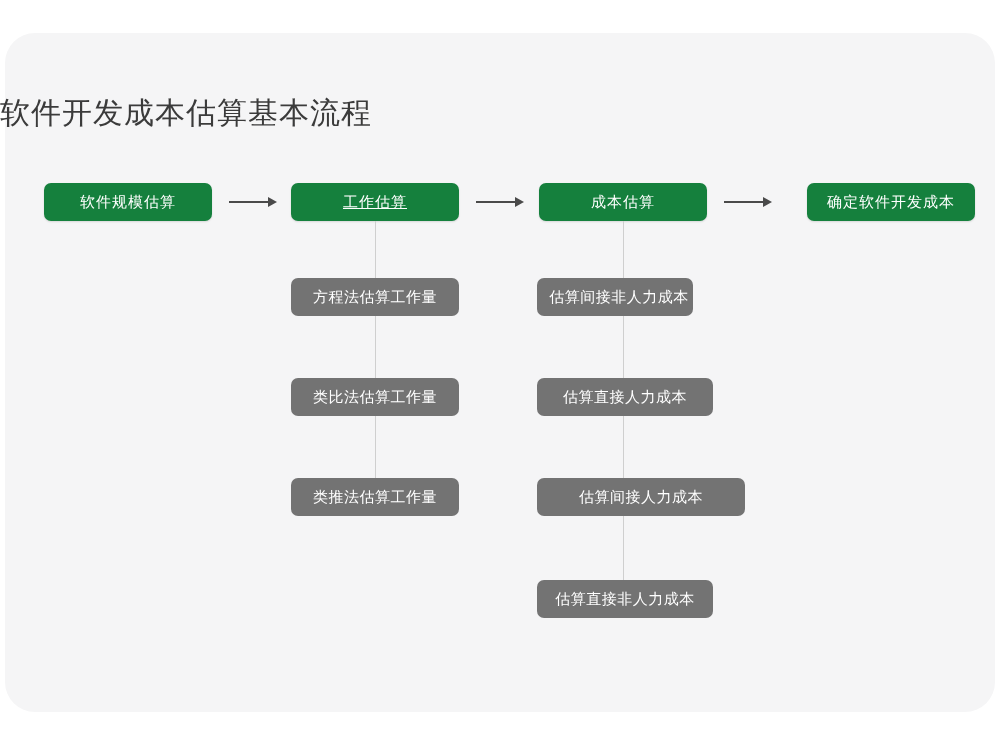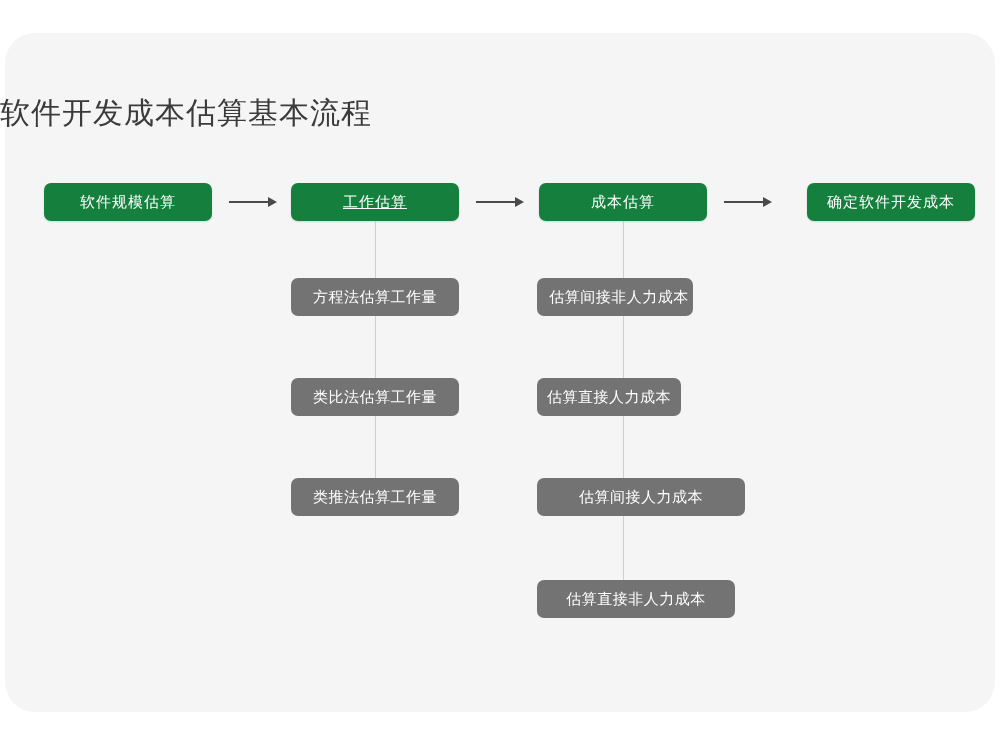--- a/index.html
+++ b/index.html
@@ -111,23 +111,23 @@
 
   .a1 { left: 226px; top: 190px; width: 54px; }
   .a2 { left: 473px; top: 190px; width: 54px; }
   .a3 { left: 721px; top: 190px; width: 54px; }
 
   .s1 { left: 291px; top: 278px; width: 168px; }
   .s2 { left: 291px; top: 378px; width: 168px; }
   .s3 { left: 291px; top: 478px; width: 168px; }
 
   .s4 { left: 537px; top: 278px; width: 156px; padding-left: 8px; }
-  .s5 { left: 537px; top: 378px; width: 144px; }
+  .s5 { left: 537px; top: 378px; width: 176px; }
   .s6 { left: 537px; top: 478px; width: 208px; }
-  .s7 { left: 537px; top: 580px; width: 198px; }
+  .s7 { left: 537px; top: 580px; width: 176px; }
 
   .spineL { left: 374.5px; top: 221px; height: 257px; }
   .spineR { left: 622.5px; top: 221px; height: 359px; }
 </style>
 </head>
 <body>
 
 <div id="canvas">
 
   <div class="card"></div>

